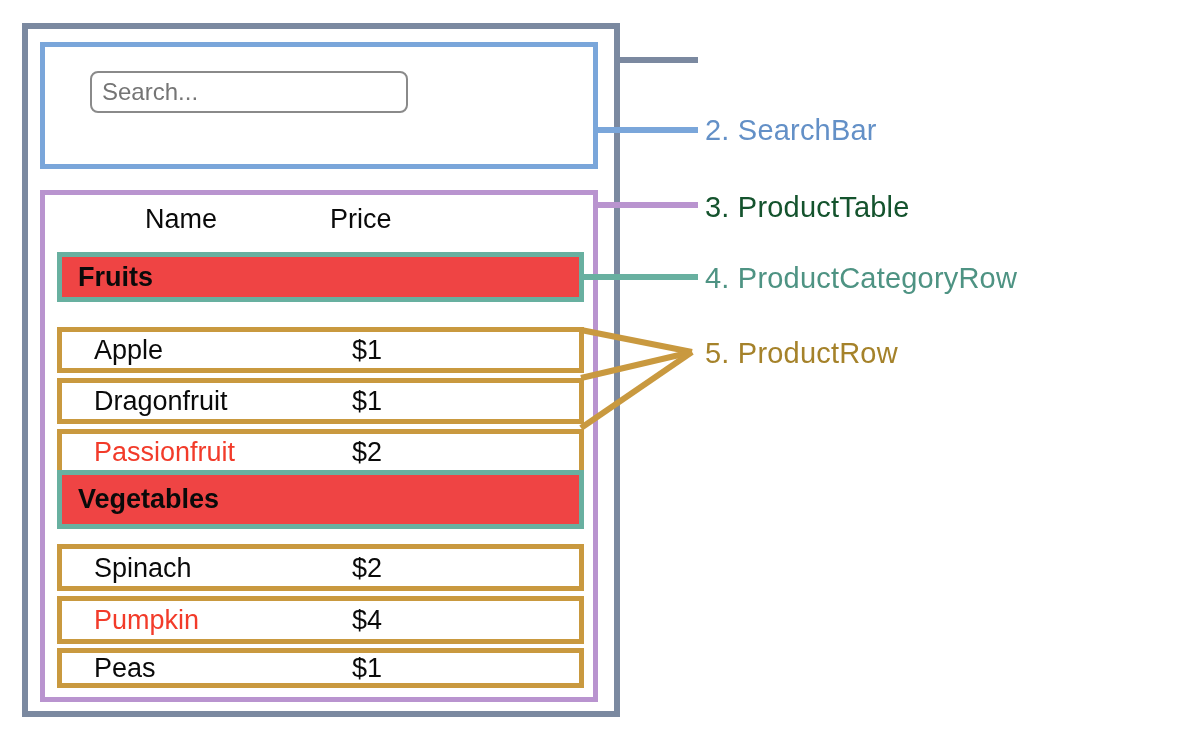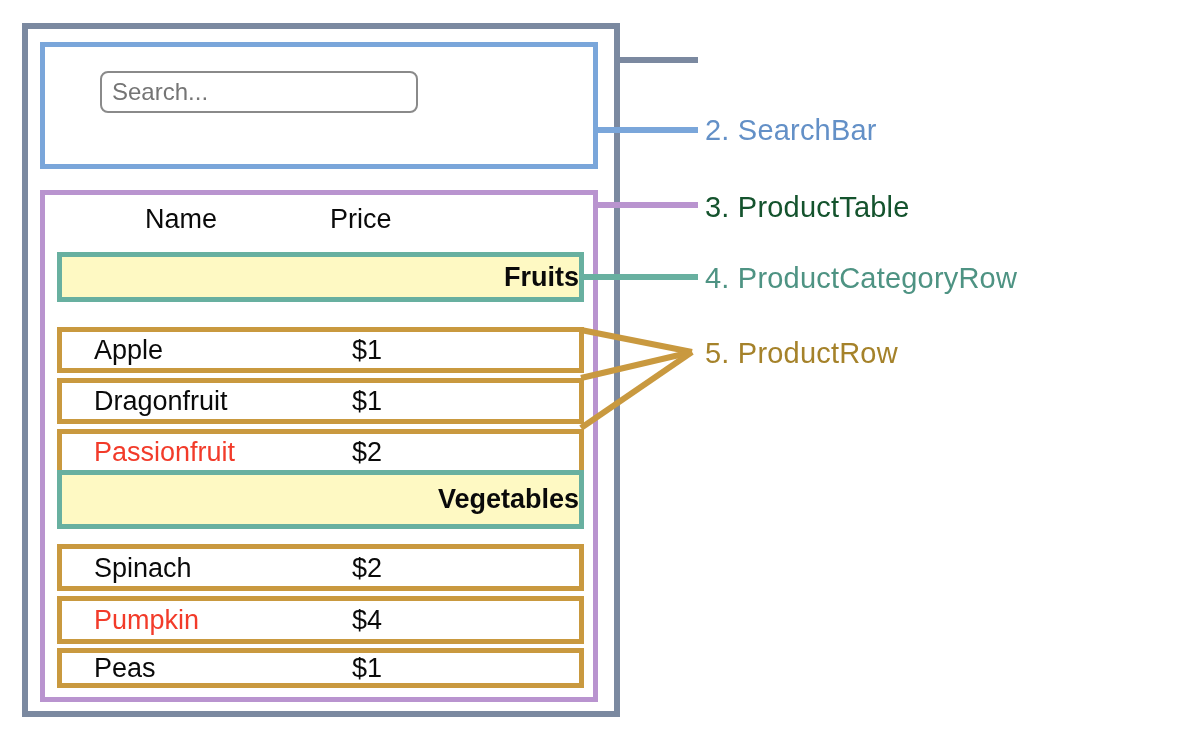--- a/index.html
+++ b/index.html
@@ -26,21 +26,21 @@
     left: 40px; top: 42px; width: 558px; height: 127px;
     border: 5px solid #7aa6da; background: #ffffff;
   }
   .producttable-box {
     left: 40px; top: 190px; width: 558px; height: 512px;
     border: 5px solid #b994cf; background: #ffffff;
   }
 
   
   .search-input {
-    left: 100px; top: 71px; width: 318px; height: 42px;
+    left: 90px; top: 71px; width: 318px; height: 42px;
     border: 2px solid #8a8a8a; border-radius: 8px;
     font-family: "Liberation Sans", sans-serif;
     font-size: 24px; color: #222; padding: 0 10px;
     outline: none; background: #fff;
   }
   .search-input::placeholder { color: #757575; }
   .checkbox-row {
     left: 95px; top: 129px; height: 30px;
     display: flex; align-items: center; gap: 16px;
   }
@@ -57,22 +57,22 @@
   .col-header {
     top: 203px; height: 32px;
     font-size: 27px; font-weight: normal; color: #0a0a0a;
     line-height: 32px;
   }
   .hdr-name { left: 145px; width: 160px; }
   .hdr-price { left: 330px; width: 140px; }
 
   .category-row {
     left: 57px; width: 527px;
-    border: 5px solid #68b0a0; background: #fef9c3;
-    display: flex; align-items: center; justify-content: flex-end;
+    border: 5px solid #68b0a0; background: #ef4444;
+    display: flex; align-items: center; justify-content: flex-start; padding-left: 16px;
   }
   .category-label {
     font-size: 27px; font-weight: bold; color: #0a0a0a;
   }
   .product-row {
     left: 57px; width: 527px;
     border: 5px solid #c9993f; background: #fff; margin-top: 20px;
   }
   .cell-name {
     position: absolute; left: 32px; top: 50%; transform: translateY(-50%);

